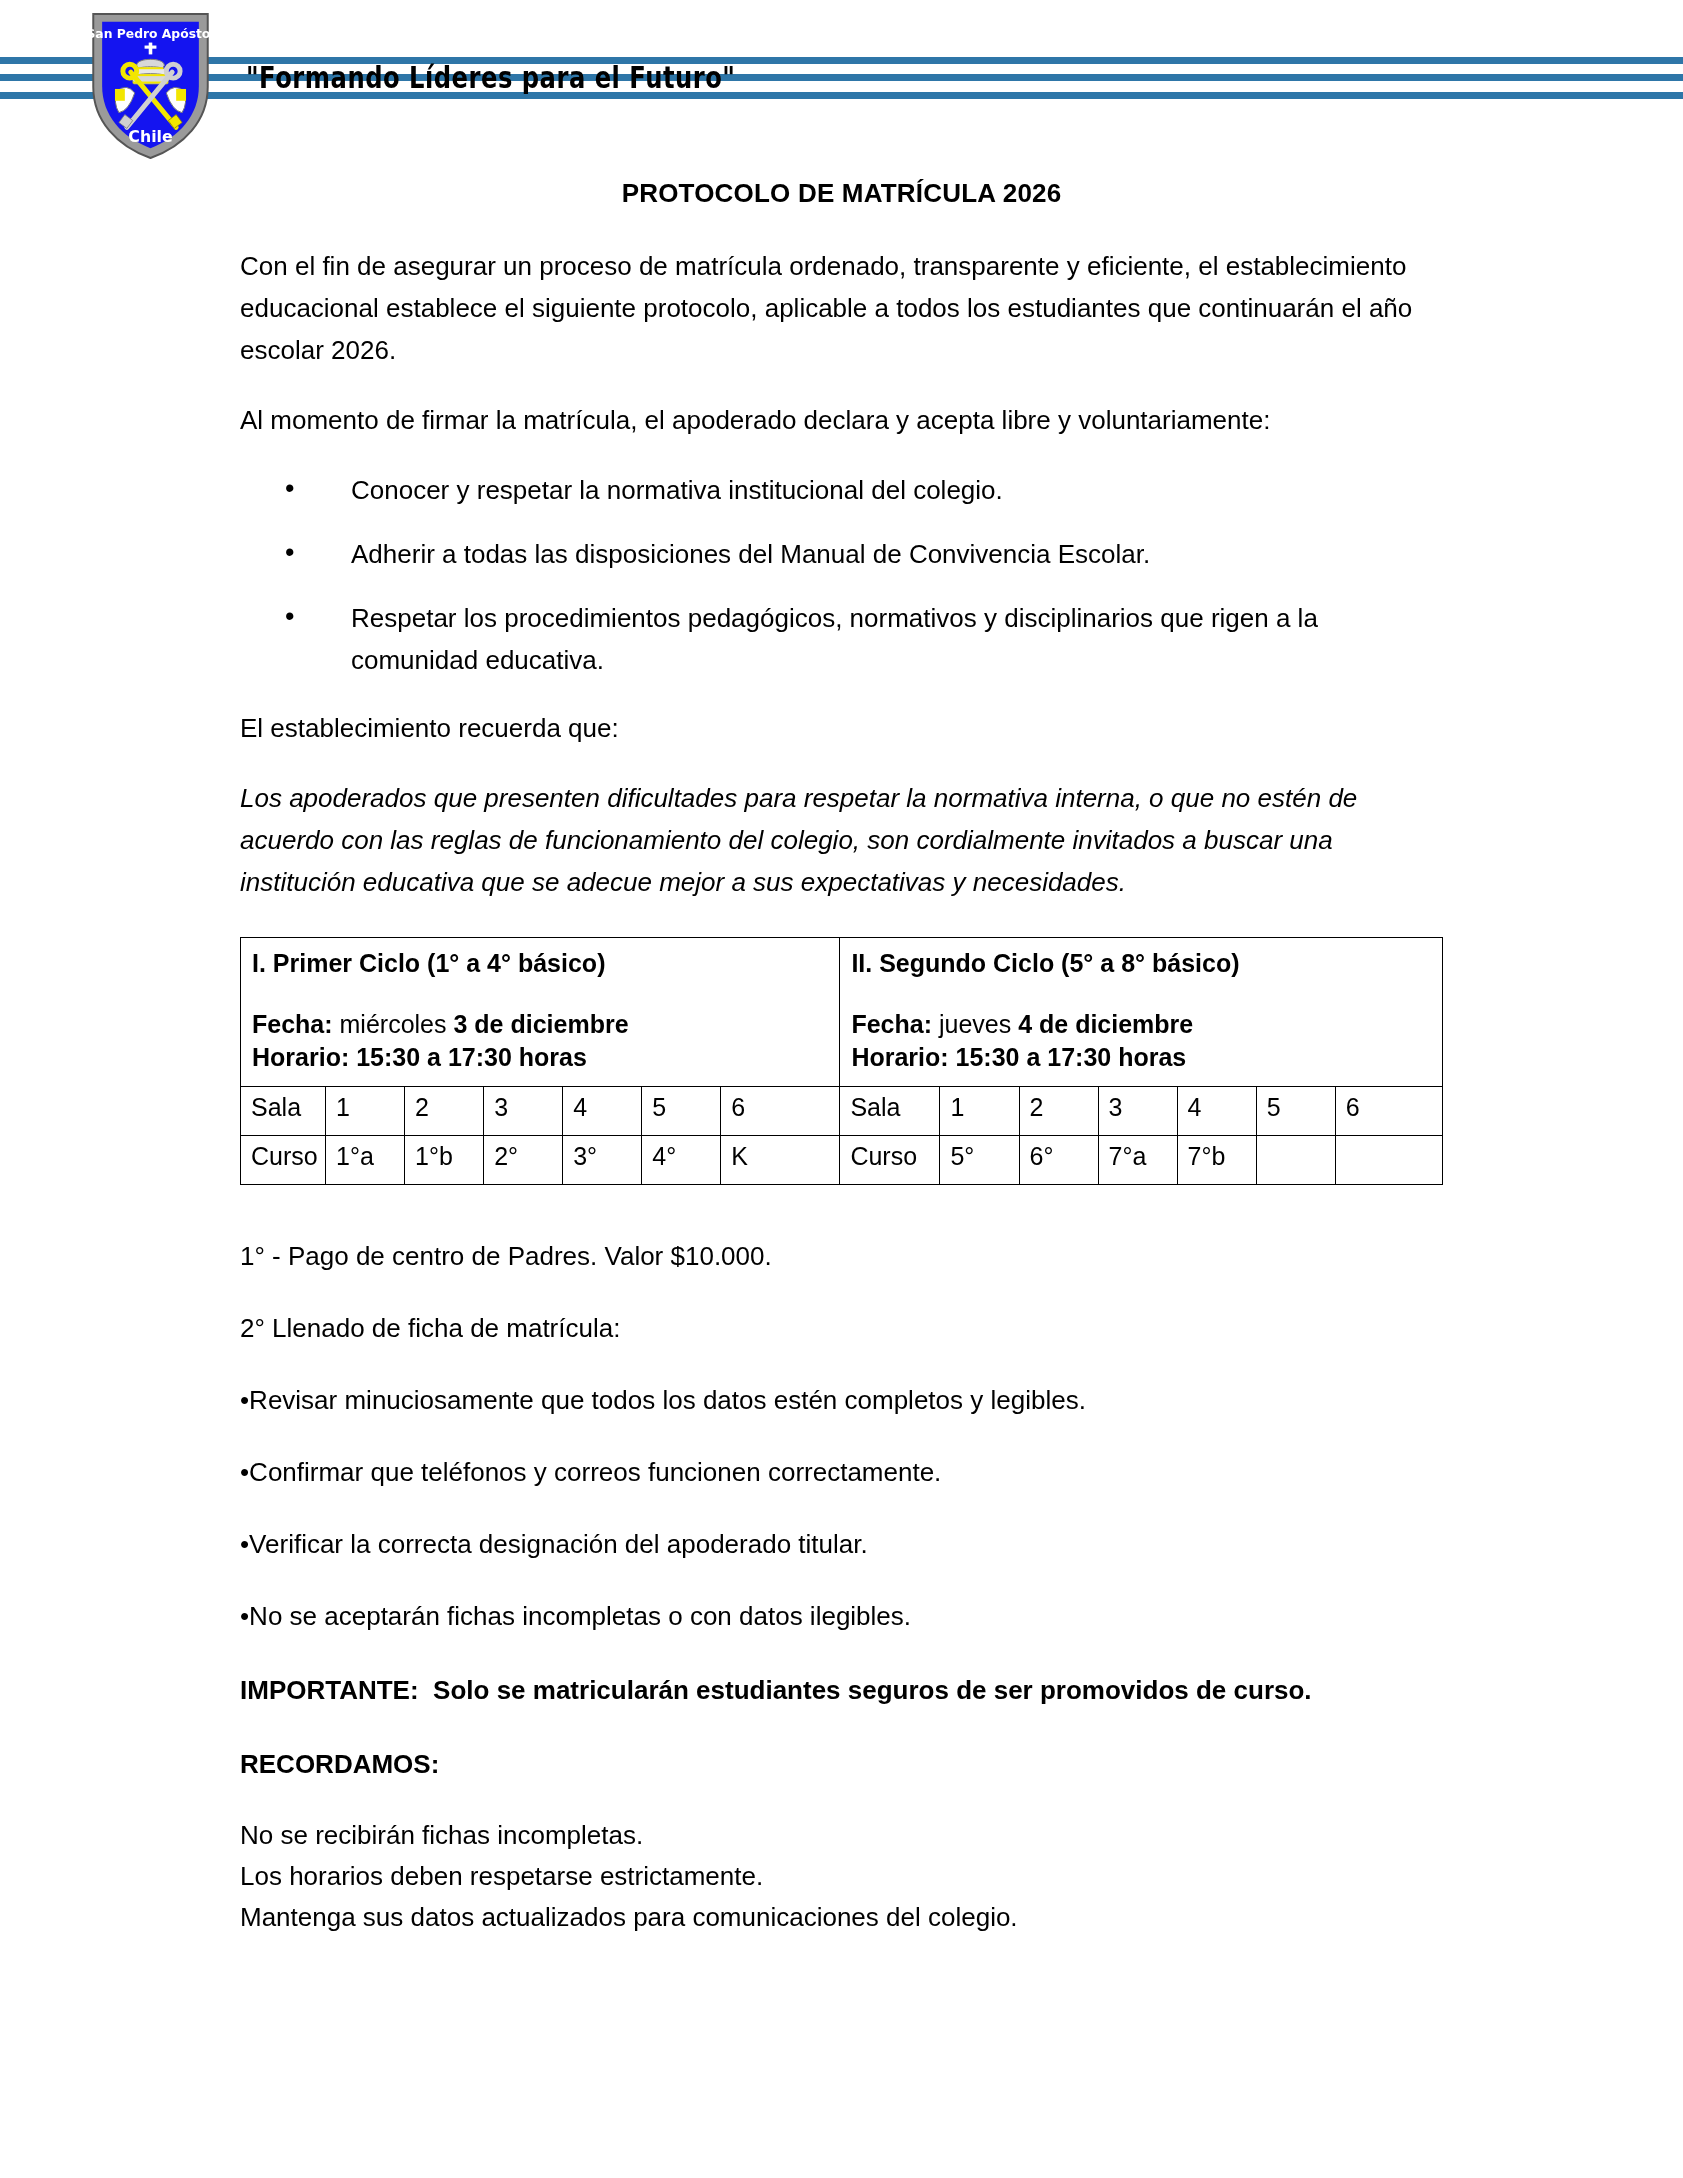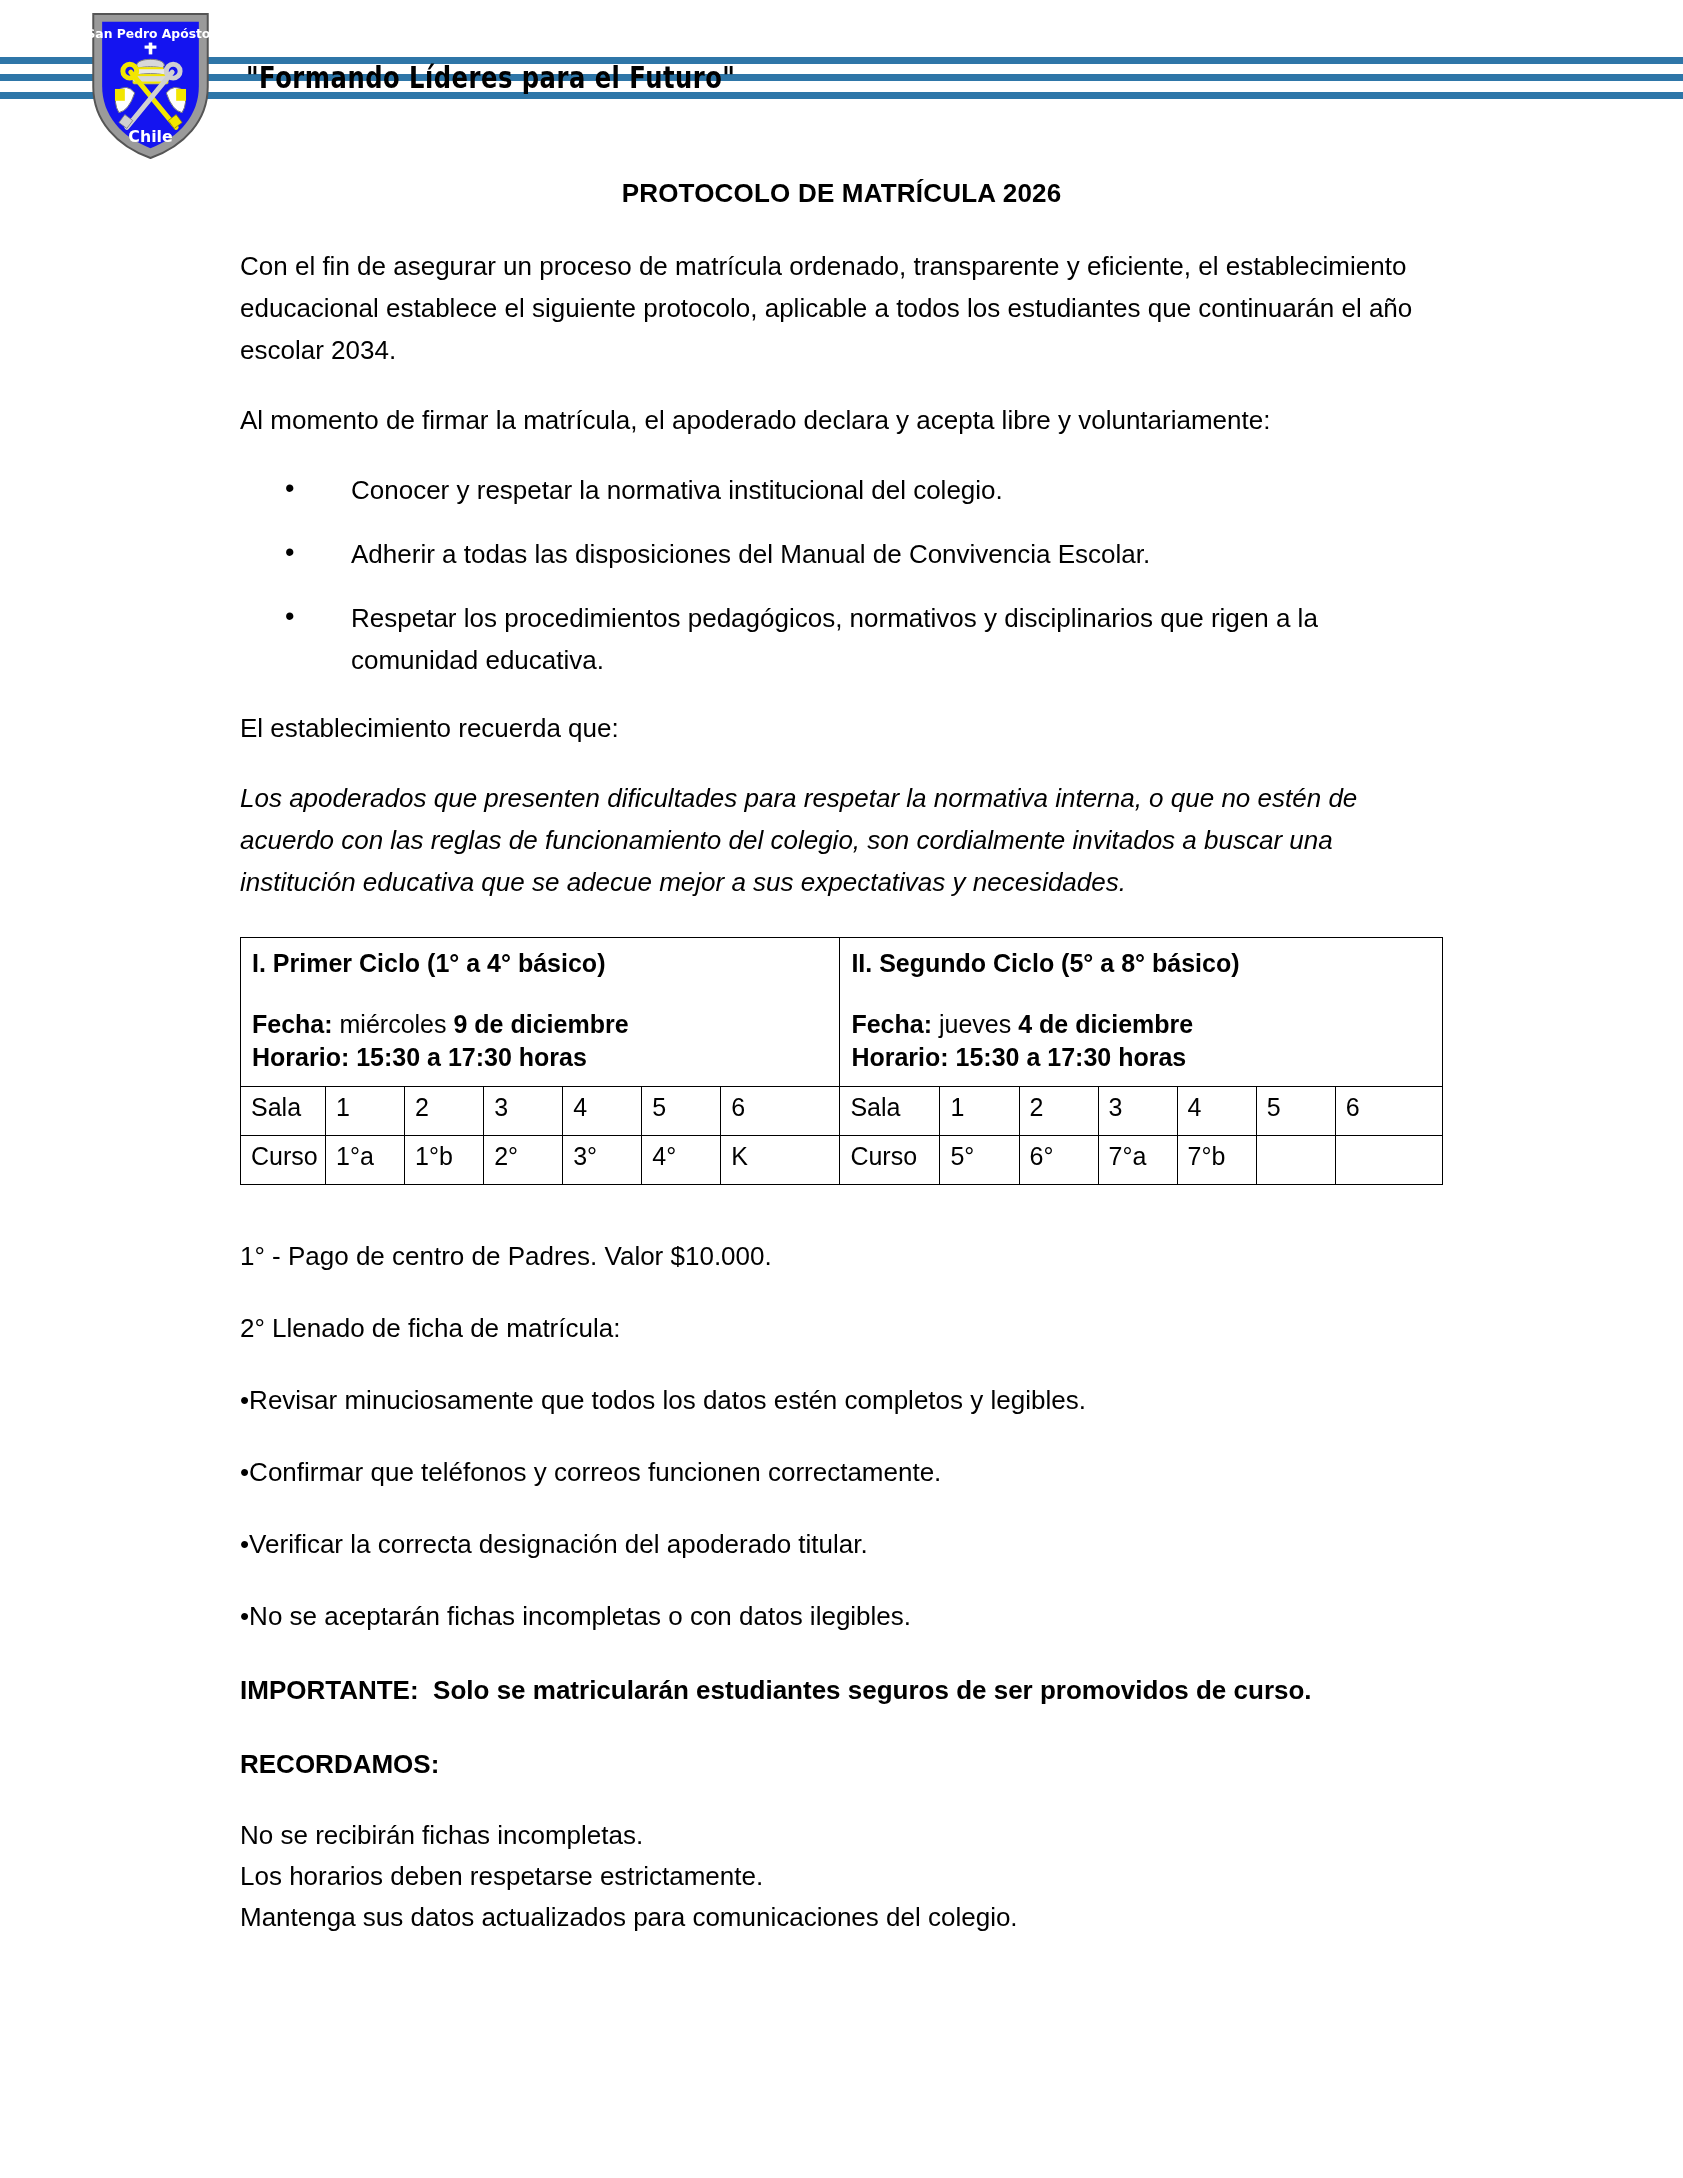--- a/index.html
+++ b/index.html
@@ -234,21 +234,21 @@
   </div>
 
   <div class="tagline">"Formando Líderes para el Futuro"</div>
 </div>
 
 <div class="page">
   <div class="content">
 
     <h1 class="doc-title">PROTOCOLO DE MATRÍCULA 2026</h1>
 
-    <p class="para">Con el fin de asegurar un proceso de matrícula ordenado, transparente y eficiente, el establecimiento educacional establece el siguiente protocolo, aplicable a todos los estudiantes que continuarán el año escolar 2034.</p>
+    <p class="para">Con el fin de asegurar un proceso de matrícula ordenado, transparente y eficiente, el establecimiento educacional establece el siguiente protocolo, aplicable a todos los estudiantes que continuarán el año escolar 2026.</p>
 
     <p class="para">Al momento de firmar la matrícula, el apoderado declara y acepta libre y voluntariamente:</p>
 
     <ul class="bullets">
       <li>Conocer y respetar la normativa institucional del colegio.</li>
       <li>Adherir a todas las disposiciones del Manual de Convivencia Escolar.</li>
       <li>Respetar los procedimientos pedagógicos, normativos y disciplinarios que rigen a la comunidad educativa.</li>
     </ul>
 
     <p class="para">El establecimiento recuerda que:</p>
@@ -269,21 +269,21 @@
           <col style="width:79px">
         <col style="width:79px">
           <col style="width:79px">
           <col style="width:79px">
         <col style="width:107px">
       </colgroup>
       <tbody>
         <tr>
           <td class="cycle-head" colspan="7">
             <div class="cycle-title">I. Primer Ciclo (1° a 4° básico)</div>
-            <div class="cycle-line"><span>Fecha:</span><span class="reg">&nbsp;</span><span class="reg">miércoles</span><span>&nbsp;</span><span>9 de diciembre</span></div>
+            <div class="cycle-line"><span>Fecha:</span><span class="reg">&nbsp;</span><span class="reg">miércoles</span><span>&nbsp;</span><span>3 de diciembre</span></div>
             <div class="cycle-line">Horario: 15:30 a 17:30 horas</div>
           </td>
           <td class="cycle-head" colspan="7">
             <div class="cycle-title">II. Segundo Ciclo (5° a 8° básico)</div>
             <div class="cycle-line"><span>Fecha:</span><span class="reg">&nbsp;</span><span class="reg">jueves</span><span>&nbsp;</span><span>4 de diciembre</span></div>
             <div class="cycle-line">Horario: 15:30 a 17:30 horas</div>
           </td>
         </tr>
 
         <tr>

